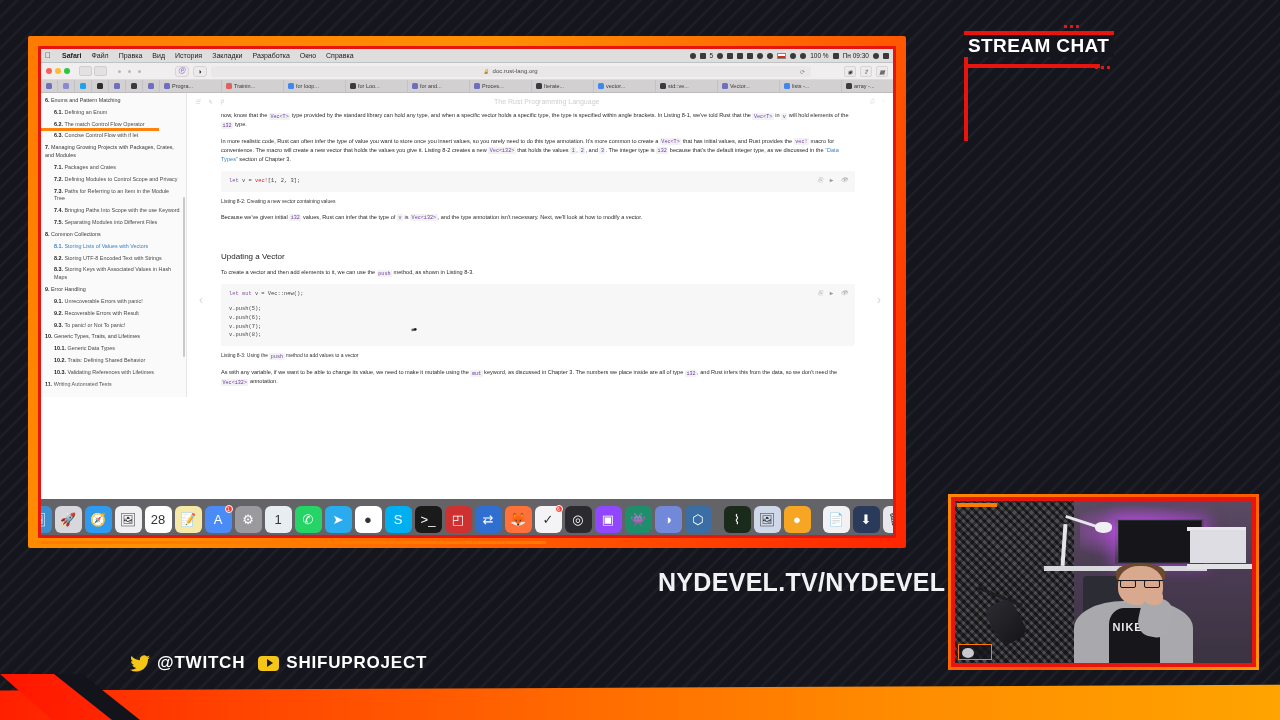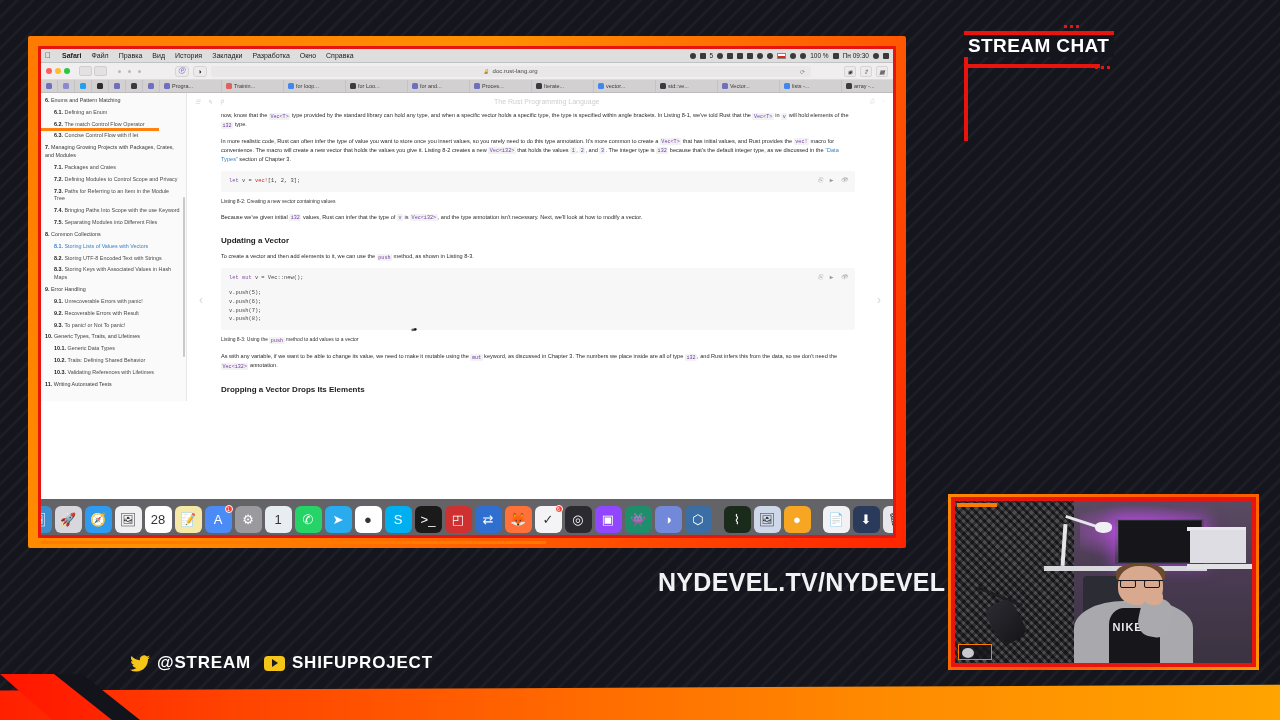--- a/index.html
+++ b/index.html
@@ -139,21 +139,21 @@
   .book-topbar .bt-ico{ font-size:6px; color:#cfcfcf; }
   .book-content{ padding:2px 38px 0 34px; }
   .bp{ font-size:5.6px; line-height:1.62; color:#2b2b2b; margin:0 0 7px 0;
        text-align:left; }
   .bp a{ color:#3b82c4; text-decoration:none; }
   code.inl{
     font-family:"Liberation Mono", monospace; font-size:5.1px;
     background:#f2f2f2; color:#703aa6; padding:0.5px 1.5px; border-radius:1px;
     white-space:nowrap;
   }
-  .h2{ font-size:8px; font-weight:700; color:#1c1c1c; margin:14px 0 7px 0; }
+  .h2{ font-size:8px; font-weight:400; color:#1c1c1c; margin:30px 0 7px 0; }
   .codeblock{
     background:#f6f7f6; border-radius:2px; padding:6px 8px; margin:0 0 6px 0;
     position:relative; font-family:"Liberation Mono", monospace; font-size:5.4px;
     line-height:1.62; color:#333;
   }
   .codeblock .kw{ color:#8959a8; } .codeblock .fn{ color:#c82829; } .codeblock .pl{ color:#444; }
   .cb-tools{ position:absolute; right:7px; top:5px; display:flex; gap:7px;
              font-size:6px; color:#9a9a9a; }
   .caption{ font-size:5px; color:#333; margin:0 0 9px 0; }
   .nav-arrow{ position:absolute; top:200px; font-size:12px; color:#d6d6d6; }
@@ -522,21 +522,20 @@
           </div>
 
           <p class="caption">
             <span>Listing 8-3: Using the </span><code class="inl">push</code><span> method to add values to a vector</span>
           </p>
 
           <p class="bp">
             <span>As with any variable, if we want to be able to change its value, we need to make it mutable using the </span><code class="inl">mut</code><span> keyword, as discussed in Chapter 3. The numbers we place inside are all of type </span><code class="inl">i32</code><span>, and Rust infers this from the data, so we don't need the </span><code class="inl">Vec&lt;i32&gt;</code><span> annotation.</span>
           </p>
 
-          <h2 class="h2">Dropping a Vector Drops Its Elements</h2>
         </div>
         <span class="cursor-arrow">➠</span>
       </div>
     </div>
 
     <div class="dock" id="dock">
         <div class="dock-ic" style="background: rgb(62, 143, 208); color: rgb(255, 255, 255);">🖼</div>
         <div class="dock-ic" style="background: rgb(216, 216, 220); color: rgb(51, 51, 51);">🚀</div>
         <div class="dock-ic" style="background: rgb(47, 155, 240); color: rgb(255, 255, 255);">🧭</div>
         <div class="dock-ic" style="background: rgb(240, 240, 242); color: rgb(51, 51, 51);">🖼</div>
@@ -627,21 +626,21 @@
   </div>
 </div>
 
 <div id="twitch-url">NYDEVEL.TV/NYDEVEL</div>
 
 <div id="social-row">
   <div class="soc">
     <svg class="tw-bird" viewBox="0 0 24 20">
       <path fill="#f5c518" d="M24 2.4c-.9.4-1.8.7-2.8.8 1-.6 1.8-1.6 2.2-2.7-1 .6-2 1-3.1 1.2A4.9 4.9 0 0 0 11.9 6C7.9 5.8 4.3 3.9 1.9.9c-.4.8-.7 1.6-.7 2.5 0 1.7.9 3.2 2.2 4.1-.8 0-1.6-.2-2.2-.6v.1c0 2.4 1.7 4.4 3.9 4.8-.4.1-.9.2-1.3.2-.3 0-.6 0-.9-.1.6 2 2.4 3.4 4.6 3.4a9.9 9.9 0 0 1-6.1 2.1H0a14 14 0 0 0 7.6 2.2c9 0 14-7.5 14-14v-.6c.9-.7 1.7-1.5 2.4-2.5z"></path>
     </svg>
-    <span class="soc-label">@STREAM</span>
+    <span class="soc-label">@TWITCH</span>
   </div>
   <div class="soc">
     <span class="yt-box">
       <span class="yt-tri"></span>
     </span>
     <span class="soc-label">SHIFUPROJECT</span>
   </div>
 </div>
 
 <div id="bottom-wedge"></div>

